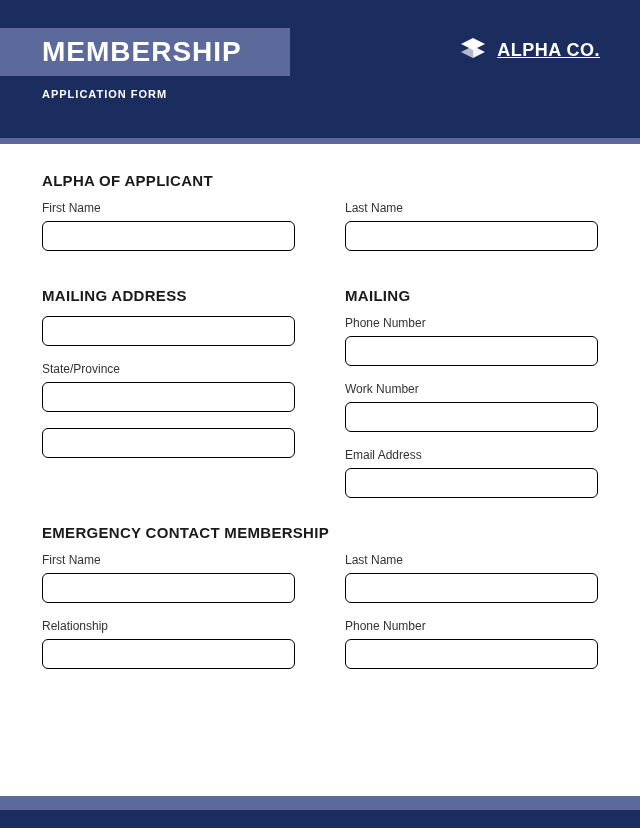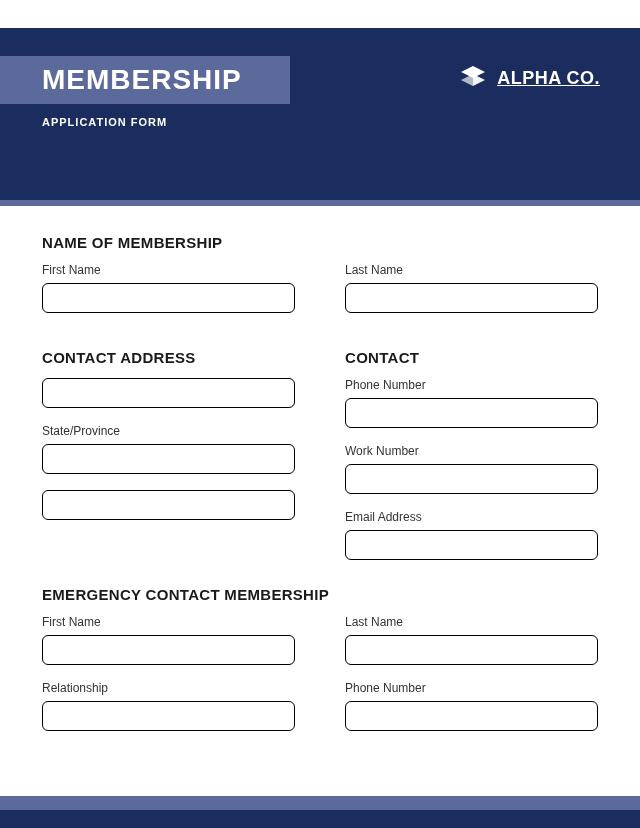--- a/index.html
+++ b/index.html
@@ -5,23 +5,22 @@
   * { box-sizing: border-box; margin: 0; padding: 0; }
   body {
     width: 640px;
     height: 828px;
     font-family: Arial, Helvetica, sans-serif;
     background: #fff;
     position: relative;
   }
   .header {
     background: #1a2d5e;
-    height: 172px;
+    height: 138px;
     position: relative;
-    margin-top: 28px;
   }
   .title-bar {
     position: absolute;
     top: 28px;
     left: 0;
     background: #5b6a9a;
     padding: 8px 42px 8px 42px;
     width: 290px;
   }
   .title {
@@ -146,49 +145,49 @@
       </svg>
     </span>
     <span class="logo-text">ALPHA CO.</span>
   </div>
 </div>
 <div class="divider-top"></div>
 
 <div class="content">
 
   <div class="section">
-    <div class="section-title">NAME OF MEMBERSHIP</div>
+    <div class="section-title">ALPHA OF APPLICANT</div>
     <div class="row">
       <div class="col field">
         <label class="field-label">First Name</label>
         <input class="field-input" type="text" style="">
       </div>
       <div class="col field">
         <label class="field-label">Last Name</label>
         <input class="field-input" type="text" style="">
       </div>
     </div>
   </div>
 
   <div class="two-col-sections">
     <div class="col-section">
-      <div class="section-title">CONTACT ADDRESS</div>
+      <div class="section-title">MAILING ADDRESS</div>
       <div class="field">
         <input class="field-input" type="text" style="">
       </div>
       <div class="field">
         <label class="field-label">State/Province</label>
         <input class="field-input" type="text" style="">
       </div>
       <div class="field">
         <input class="field-input" type="text" style="">
       </div>
     </div>
     <div class="col-section">
-      <div class="section-title">CONTACT</div>
+      <div class="section-title">MAILING</div>
       <div class="field">
         <label class="field-label">Phone Number</label>
         <input class="field-input" type="text" style="">
       </div>
       <div class="field">
         <label class="field-label">Work Number</label>
         <input class="field-input" type="text" style="">
       </div>
       <div class="field">
         <label class="field-label">Email Address</label>

